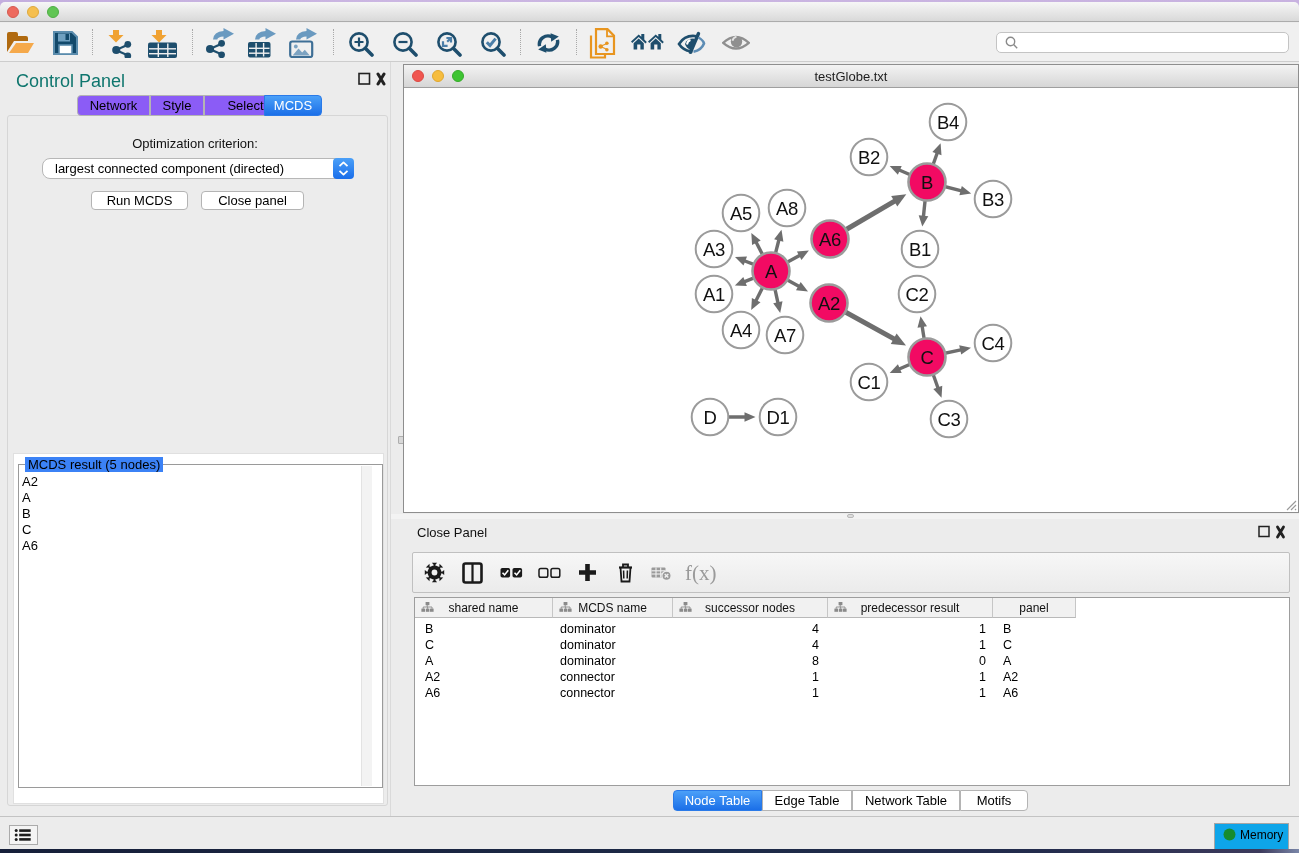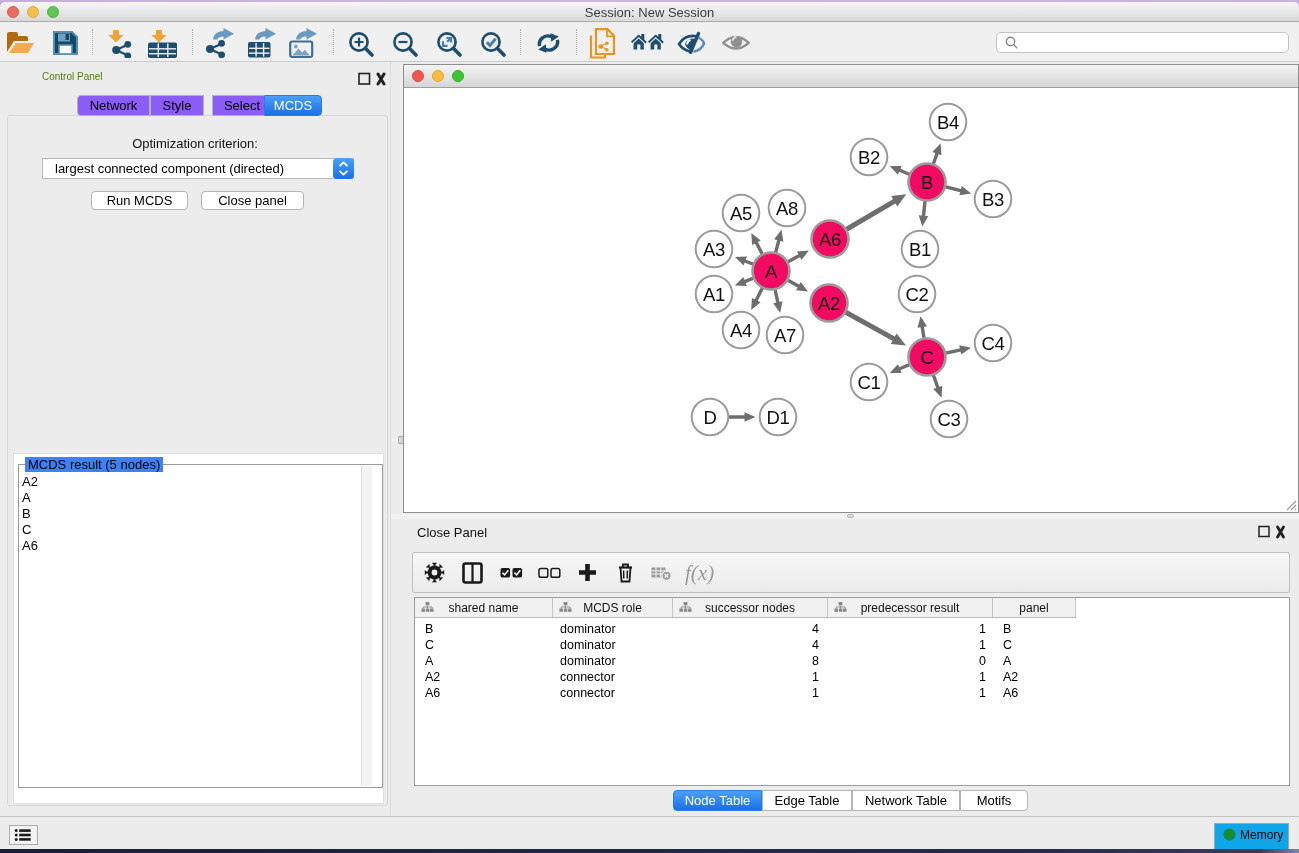--- a/index.html
+++ b/index.html
@@ -5,28 +5,28 @@
  font-family:"Liberation Sans",sans-serif;position:relative}
 .abs{position:absolute}
 .desktop-top{left:0;top:0;width:1299px;height:9px;background:linear-gradient(90deg,#c3aede,#cbb6e2 30%,#c8b2e0)}
 .titlebar{left:0;top:2px;width:1299px;height:20px;background:linear-gradient(#f6f6f6,#d9d9d9);border-bottom:1px solid #acacac;border-radius:5px 5px 0 0}
 .titlebar .tt{position:absolute;left:0;right:0;top:3px;text-align:center;font-size:13px;color:#3c3c3c}
 .dot{position:absolute;border-radius:50%;width:12px;height:12px}
 .toolbar{left:0;top:23px;width:1299px;height:39px;background:#f0f0f0;border-bottom:1px solid #cdcdcd}
 .sep{position:absolute;top:6px;height:26px;width:0;border-left:1px dotted #a9a9a9}
 .search{position:absolute;left:996px;top:9px;width:293px;height:21px;background:#fff;border:1px solid #c4c4c4;border-radius:5px}
 
-.cp-title{left:42px;top:71px;font-size:10px;color:#4d7c0f}
+.cp-title{left:16px;top:71px;font-size:18px;color:#0f766e}
 .tabs{left:77px;top:95px;height:21px}
 .tab{position:absolute;top:0;height:21px;background:#8b5cf6;border:1px solid #b4b4b4;color:#000;
  font-size:13px;text-align:center;line-height:20px}
 .tab.sel{background:linear-gradient(#4ba0f8,#1b6fe8);color:#fff;border-color:#2a7ae8}
 .cp-body{left:7px;top:115px;width:381px;height:691px;border:1px solid #d6d6d6;border-radius:3px;background:#ececec}
 .cp-label{left:0;top:136px;width:390px;text-align:center;font-size:13px;color:#111}
-.select{left:42px;top:158px;width:312px;height:21px;background:#fff;border:1px solid #b7b7b7;border-radius:0;font-size:13px;color:#000;line-height:19px;padding-left:12px}
+.select{left:42px;top:158px;width:312px;height:21px;background:#fff;border:1px solid #b7b7b7;border-radius:8px;font-size:13px;color:#000;line-height:19px;padding-left:12px}
 .spin{position:absolute;right:-1px;top:-1px;width:21px;height:21px;border-radius:4px;background:linear-gradient(#4ba0f8,#1a6eea)}
 .btn{position:absolute;background:#fff;border:1px solid #b4b4b4;border-radius:4px;font-size:13px;color:#000;text-align:center;line-height:17px;height:19px}
 .card{left:13px;top:453px;width:371px;height:351px;background:#fff;border:1px solid #e0e0e0}
 .fieldset{position:absolute;left:4px;top:10px;width:365px;height:324px;border:1px solid #9a9a9a}
 .legend{position:absolute;left:6px;top:-8px;background:#3b82f6;padding:0 3px;font-size:13px;color:#000}
 .mlist{position:absolute;left:8px;top:20px;font-size:13px;color:#000;line-height:16px}
 .vscroll{position:absolute;left:347px;top:12px;width:11px;height:320px;background:#f3f3f3;border-left:1px solid #e3e3e3}
 .divhandle{left:398px;top:436px;width:6px;height:8px;background:#d8d8d8;border:1px solid #aeaeae;border-radius:1px}
 
 .nwin{left:403px;top:64px;width:896px;height:449px;border:1px solid #8e8e8e;border-left:1px solid #8e8e8e;background:#fff}
@@ -46,21 +46,20 @@
 .sbtn{position:absolute;left:9px;top:8px;width:29px;height:20px;background:#f4f4f4;border:1px solid #ababab}
 .membtn{position:absolute;left:1214px;top:6px;width:75px;height:41px;background:#0ea5e9;border:1px solid #a5a5a5;font-size:12px;color:#000}
 .desktop-bottom{left:0;top:849px;width:1299px;height:4px;background:linear-gradient(90deg,#161f39,#1d2a47 55%,#232c4d 80%,#3c3a5c 97%,#7a86a8)}
 svg{position:absolute}
 </style></head><body>
 <div class="abs desktop-top"></div>
 <div class="abs titlebar">
  <div class="dot" style="left:7px;top:4px;background:#ed6a5e;border:1px solid #d55a50"></div>
  <div class="dot" style="left:27px;top:4px;background:#f5bf4f;border:1px solid #dfa93c"></div>
  <div class="dot" style="left:47px;top:4px;background:#61c554;border:1px solid #4fae45"></div>
- <div class="tt">Session: New Session</div>
 </div>
 <div class="abs toolbar" id="toolbar">
  <div class="sep" style="left:92px"></div>
  <div class="sep" style="left:192px"></div>
  <div class="sep" style="left:333px"></div>
  <div class="sep" style="left:520px"></div>
  <div class="sep" style="left:576px"></div>
  <div class="search">
       <svg width="16" height="16" style="left:7px;top:2px" viewBox="0 0 16 16">
         <circle cx="6.5" cy="6.5" r="4.2" fill="none" stroke="#8a8a8a" stroke-width="1.4"></circle>
@@ -218,21 +217,21 @@
 
 <div class="abs cp-title">Control Panel</div>
 <svg class="abs" width="30" height="14" style="left:358px;top:72px" viewBox="0 0 30 14">
  <rect x="1" y="1.5" width="10.5" height="10.5" fill="none" stroke="#222" stroke-width="1.6"></rect>
  <path d="M20 2 L26 12 M26 2 L20 12" stroke="#222" stroke-width="3" stroke-linecap="round"></path>
 </svg>
 <div class="abs cp-body"></div>
 <div class="abs tabs">
  <div class="tab" style="left:0;width:73px;border-radius:4px 0 0 4px">Network</div>
  <div class="tab" style="left:73px;width:54px">Style</div>
- <div class="tab" style="left:135px;width:60px">Select</div>
+ <div class="tab" style="left:127px;width:83px">Select</div>
  <div class="tab sel" style="left:187px;width:58px;border-radius:0 4px 4px 0">MCDS</div>
 </div>
 <div class="abs cp-label">Optimization criterion:</div>
 <div class="abs select">largest connected component (directed)
  <div class="spin">
       <svg width="21" height="21" viewBox="0 0 21 21">
         <path d="M6.5 8.2 L10.5 4.4 L14.5 8.2" fill="none" stroke="#fff" stroke-width="1.8" stroke-linejoin="round"></path>
         <path d="M6.5 12.8 L10.5 16.6 L14.5 12.8" fill="none" stroke="#fff" stroke-width="1.8" stroke-linejoin="round"></path>
       </svg>
     </div>
@@ -249,20 +248,21 @@
 <div class="abs" style="left:390px;top:62px;width:1px;height:754px;background:#dadada"></div>
 <div class="abs divhandle"></div>
 <div class="abs" style="left:391px;top:514px;width:908px;height:5px;background:#f3f3f3"></div>
 <div class="abs" style="left:847px;top:514px;width:7px;height:4px;background:#ddd;border:1px solid #b9b9b9;border-radius:2px"></div>
 
 <div class="abs nwin">
  <div class="tb">
   <div class="dot" style="left:8px;top:5px;background:#f05650;border:1px solid #dc4a44"></div>
   <div class="dot" style="left:28px;top:5px;background:#f6bd3e;border:1px solid #e0a72f"></div>
   <div class="dot" style="left:48px;top:5px;background:#3ec432;border:1px solid #35ab2a"></div>
+  <div class="tt">testGlobe.txt</div>
  </div>
  <svg width="894" height="424" style="left:0;top:24px" viewBox="0 0 894 424">
 <g stroke="#6e6e6e" fill="#6e6e6e">
 <line x1="367.0" y1="182.0" x2="351.0" y2="151.0" stroke-width="3.4"></line>
 <polygon points="347.3,144.0 356.7,151.6 348.1,156.0" stroke="none"></polygon>
 <line x1="367.0" y1="182.0" x2="375.5" y2="148.5" stroke-width="3.4"></line>
 <polygon points="377.5,140.8 379.4,152.7 370.1,150.3" stroke="none"></polygon>
 <line x1="367.0" y1="182.0" x2="338.4" y2="171.0" stroke-width="3.4"></line>
 <polygon points="331.0,168.1 343.0,167.6 339.5,176.5" stroke="none"></polygon>
 <line x1="367.0" y1="182.0" x2="338.2" y2="193.6" stroke-width="3.4"></line>
@@ -394,21 +394,21 @@
       <g stroke="#f0f0f0" stroke-width="1.1">
         <line x1="0.5" y1="6.8" x2="14.5" y2="6.8"></line>
         <line x1="0.5" y1="10" x2="14.5" y2="10"></line>
         <line x1="5" y1="3.5" x2="5" y2="13.5"></line>
         <line x1="9.7" y1="3.5" x2="9.7" y2="13.5"></line>
       </g>
       <circle cx="15.5" cy="11.8" r="4.6" fill="#9a9a9a" stroke="#f0f0f0" stroke-width="1.2"></circle>
       <path d="M13.7 10 L17.3 13.6 M17.3 10 L13.7 13.6" stroke="#f0f0f0" stroke-width="1.4"></path>
     </g>
   </svg>
-<div class="abs" style="left:685px;top:561px;font-family:'Liberation Serif',serif;font-style:italic;font-size:21px;color:#9a9a9a">f(x)</div>
+<div class="abs" style="left:685px;top:561px;font-family:'Liberation Serif',serif;font-size:21px;color:#9a9a9a">f(x)</div>
 
 <div class="abs ttable" id="ttable">
     <div class="thead" style="left:0px;width:138px">
       <svg width="13" height="11" viewBox="0 0 13 11" style="position:absolute;left:6px;top:4px">
         <g fill="#8a8a8a">
           <rect x="4.6" y="0" width="3.8" height="3.2"></rect>
           <rect x="0.4" y="6.6" width="3.6" height="3.2"></rect>
           <rect x="4.8" y="6.6" width="3.6" height="3.2"></rect>
           <rect x="9" y="6.6" width="3.6" height="3.2"></rect>
           <path d="M6.2 3 L6.2 5 M2.2 6.8 L2.2 5 L11 5 L11 6.8 M6.6 5 L6.6 6.8" stroke="#8a8a8a" stroke-width="0.9" fill="none"></path>
@@ -419,21 +419,21 @@
 <div class="thead" style="left:138px;width:120px">
       <svg width="13" height="11" viewBox="0 0 13 11" style="position:absolute;left:6px;top:4px">
         <g fill="#8a8a8a">
           <rect x="4.6" y="0" width="3.8" height="3.2"></rect>
           <rect x="0.4" y="6.6" width="3.6" height="3.2"></rect>
           <rect x="4.8" y="6.6" width="3.6" height="3.2"></rect>
           <rect x="9" y="6.6" width="3.6" height="3.2"></rect>
           <path d="M6.2 3 L6.2 5 M2.2 6.8 L2.2 5 L11 5 L11 6.8 M6.6 5 L6.6 6.8" stroke="#8a8a8a" stroke-width="0.9" fill="none"></path>
         </g>
       </svg>
-      <span>MCDS role</span>
+      <span>MCDS name</span>
     </div>
 <div class="thead" style="left:258px;width:155px">
       <svg width="13" height="11" viewBox="0 0 13 11" style="position:absolute;left:6px;top:4px">
         <g fill="#8a8a8a">
           <rect x="4.6" y="0" width="3.8" height="3.2"></rect>
           <rect x="0.4" y="6.6" width="3.6" height="3.2"></rect>
           <rect x="4.8" y="6.6" width="3.6" height="3.2"></rect>
           <rect x="9" y="6.6" width="3.6" height="3.2"></rect>
           <path d="M6.2 3 L6.2 5 M2.2 6.8 L2.2 5 L11 5 L11 6.8 M6.6 5 L6.6 6.8" stroke="#8a8a8a" stroke-width="0.9" fill="none"></path>
         </g>

